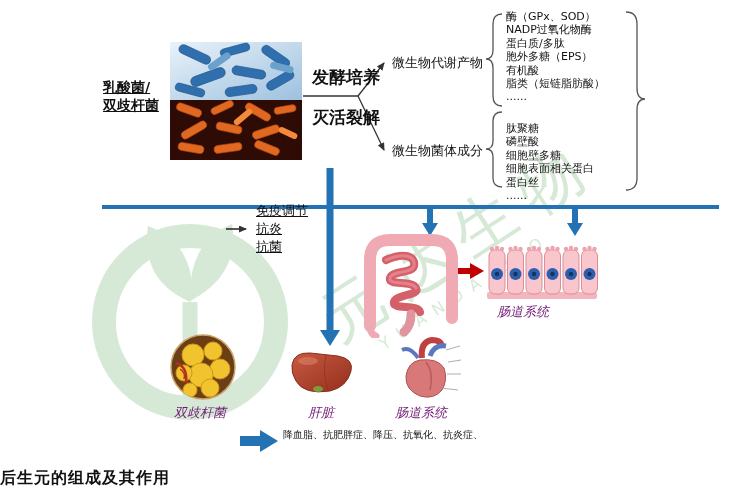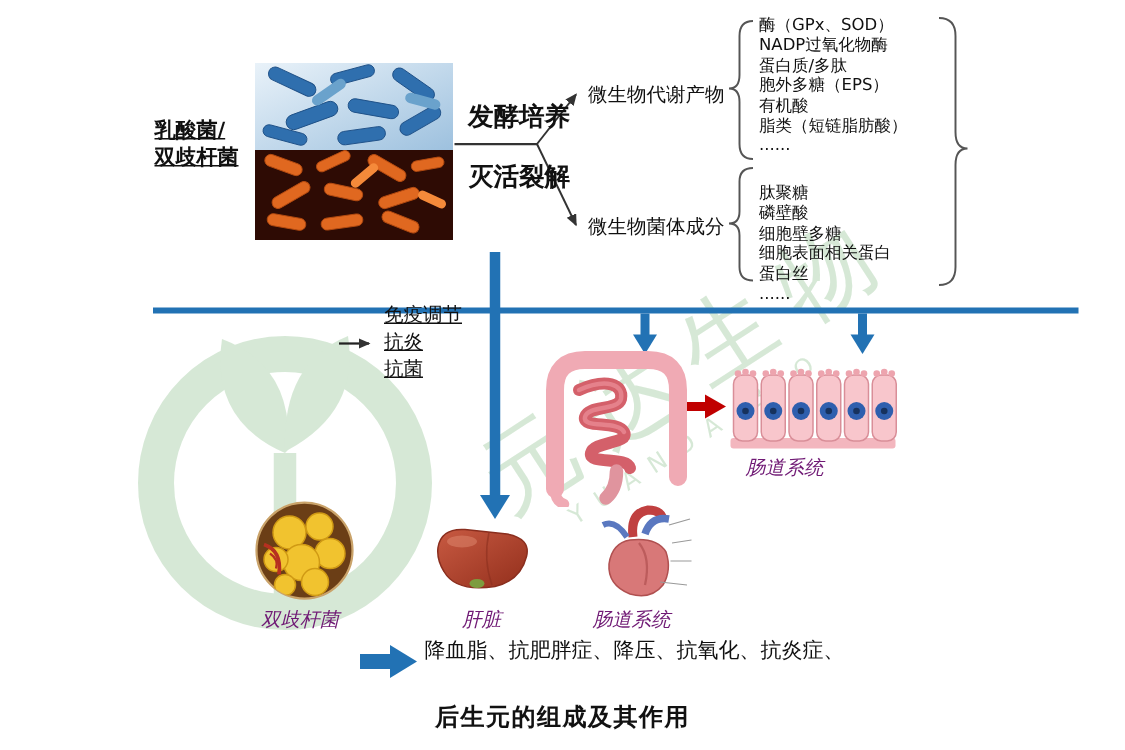--- a/index.html
+++ b/index.html
@@ -10,22 +10,22 @@
   .abs{position:absolute;}
   .txt{white-space:nowrap;}
   .b{font-weight:bold;}
   .src{font-size:14px;font-weight:bold;line-height:18px;text-decoration:underline;}
   .proc{font-size:17px;font-weight:bold;}
   .cat{font-size:13px;}
   .list{font-size:11px;line-height:13.4px;white-space:nowrap;}
   .eff{font-size:13px;line-height:18px;text-decoration:underline;}
   .lbl{font-size:13px;color:#701a75;font-style:italic;}
   .sys-label{font-size:16px;font-weight:bold;}
-  .sys-text{font-size:14px;line-height:21px;}
-  .title{font-size:16px;font-weight:bold;letter-spacing:1px;text-align:center;}
+  .sys-text{font-size:10px;line-height:21px;}
+  .title{font-size:16px;font-weight:bold;letter-spacing:1px;}
   svg{display:block;}
 </style>
 </head>
 <body>
 
 <div id="stage">
 
   <svg class="abs" style="left:0;top:0;z-index:0" width="750" height="500" viewBox="0 0 750 500" aria-hidden="true">
     <g opacity="0.5">
       <circle cx="190" cy="322" r="86" fill="none" stroke="#aed2ae" stroke-width="24"></circle>

